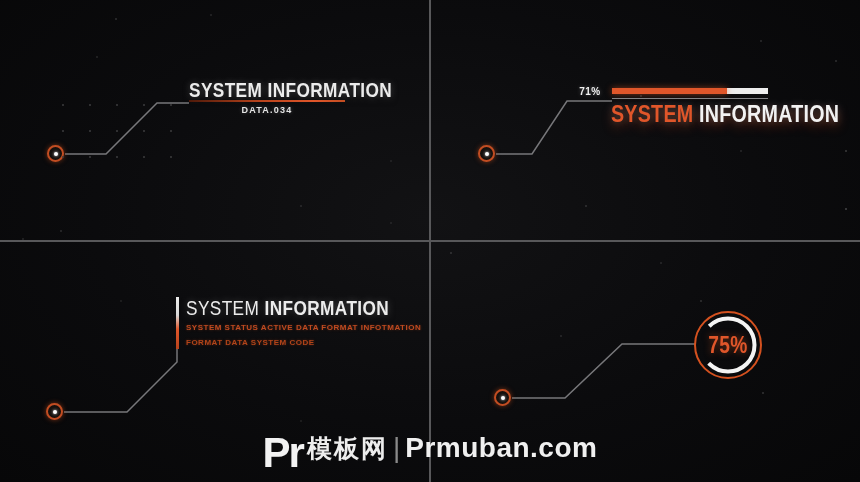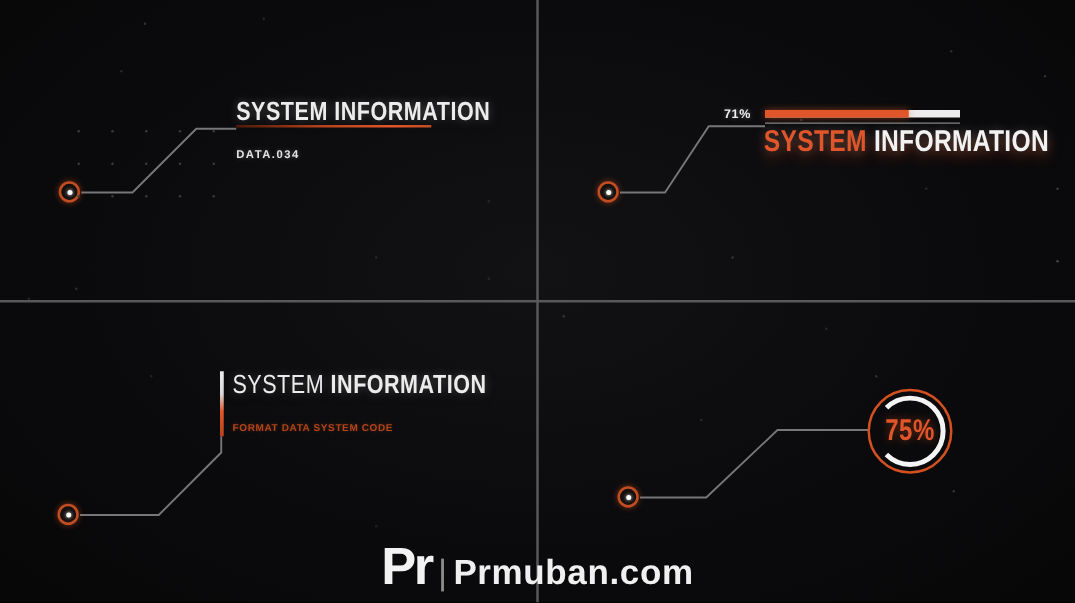--- a/index.html
+++ b/index.html
@@ -18,21 +18,21 @@
         background:#15100d;box-shadow:0 0 5px rgba(210,80,30,.55);}
   .node::after{content:"";position:absolute;left:50%;top:50%;width:4px;height:4px;margin:-2px 0 0 -2px;
         border-radius:50%;background:#fff;box-shadow:0 0 3px rgba(255,255,255,.9);}
 
   
   .tl-title{position:absolute;left:189px;top:78px;font-size:21px;font-weight:700;color:#ececec;
         letter-spacing:.5px;white-space:nowrap;transform:scaleX(.82);transform-origin:left top;
         text-shadow:0 0 8px rgba(255,255,255,.28), 0 2px 8px rgba(0,0,0,.6);}
   .tl-underline{position:absolute;left:189px;top:100px;width:156px;height:2px;
         background:linear-gradient(90deg,#4f1a0a,#b8431c 45%,#e0562a 80%,#c24d22);}
-  .tl-data{position:absolute;left:189px;top:118px;width:156px;text-align:left;font-size:9px;
+  .tl-data{position:absolute;left:189px;top:105px;width:156px;text-align:center;font-size:9px;
         font-weight:700;letter-spacing:1.2px;color:#e3e3e3;text-shadow:0 0 4px rgba(255,255,255,.25);}
 
   
   .tr-pct{position:absolute;left:568px;top:86px;width:44px;text-align:center;font-size:10px;
         font-weight:700;color:#f0f0f0;letter-spacing:.5px;text-shadow:0 0 4px rgba(255,255,255,.3);}
   .tr-bar{position:absolute;left:612px;top:88px;width:156px;height:6px;background:#ededed;}
   .tr-fill{position:absolute;left:0;top:0;bottom:0;background:#e0562a;
         box-shadow:0 0 6px rgba(224,90,36,.55);}
   .tr-underbar{position:absolute;left:612px;top:98px;width:156px;height:1px;background:#8f8f92;opacity:.9;}
   .tr-title{position:absolute;left:611px;top:100px;font-size:24px;font-weight:700;white-space:nowrap;
@@ -54,21 +54,21 @@
   .bl-sub1{top:323px;}
   .bl-sub2{top:338px;color:#b24419;}
 
   
   .br-pct{position:absolute;left:688px;top:331px;width:80px;text-align:center;font-size:24px;
         font-weight:700;color:#e0562a;letter-spacing:.5px;transform:scaleX(.8);
         transform-origin:center top;text-shadow:0 0 8px rgba(224,90,36,.5);}
 
   
   .watermark{position:absolute;left:0;right:0;bottom:8px;display:flex;justify-content:center;
-        align-items:flex-end;z-index:5;}
+        align-items:flex-start;z-index:5;}
   .wm-pr{font-size:42px;font-weight:700;letter-spacing:-2px;color:#f2f2f2;line-height:1;}
   .wm-cn{font-size:25px;font-weight:700;color:#ededed;letter-spacing:2px;margin-left:4px;}
   .wm-sep{font-size:28px;font-weight:400;color:#8a8a8a;margin:0 5px;}
   .wm-site{font-size:28px;font-weight:700;color:#f0f0f0;letter-spacing:.5px;}
 </style>
 </head>
 <body>
 
 <div id="stage">
 
@@ -110,26 +110,28 @@
 
   <div class="tr-pct">71%</div>
   <div class="tr-bar">
     <div class="tr-fill" style="width: 74%;"></div>
   </div>
   <div class="tr-underbar"></div>
   <div class="tr-title"><span class="accent">SYSTEM</span><span class="rest"> INFORMATION</span></div>
 
   <div class="bl-bar"></div>
   <div class="bl-title"><span class="light">SYSTEM </span><span class="bold">INFORMATION</span></div>
+  <div class="bl-sub bl-sub1">SYSTEM STATUS ACTIVE DATA FORMAT INFOTMATION</div>
   <div class="bl-sub bl-sub2">FORMAT DATA SYSTEM CODE</div>
 
   <div class="br-pct">75%</div>
 
   <div class="watermark">
     <span class="wm-pr">Pr</span>
+    <span class="wm-cn">模板网</span>
     <span class="wm-sep">|</span>
     <span class="wm-site">Prmuban.com</span>
   </div>
 <div class="star" style="left: 115px; top: 18px; width: 2px; height: 2px; opacity: 0.2;"></div>
     <div class="star" style="left: 210px; top: 14px; width: 2px; height: 2px; opacity: 0.15;"></div>
     <div class="star" style="left: 640px; top: 95px; width: 2px; height: 2px; opacity: 0.2;"></div>
     <div class="star" style="left: 760px; top: 40px; width: 2px; height: 2px; opacity: 0.18;"></div>
     <div class="star" style="left: 835px; top: 60px; width: 2px; height: 2px; opacity: 0.2;"></div>
     <div class="star" style="left: 845px; top: 150px; width: 2px; height: 2px; opacity: 0.25;"></div>
     <div class="star" style="left: 845px; top: 208px; width: 2px; height: 2px; opacity: 0.3;"></div>

